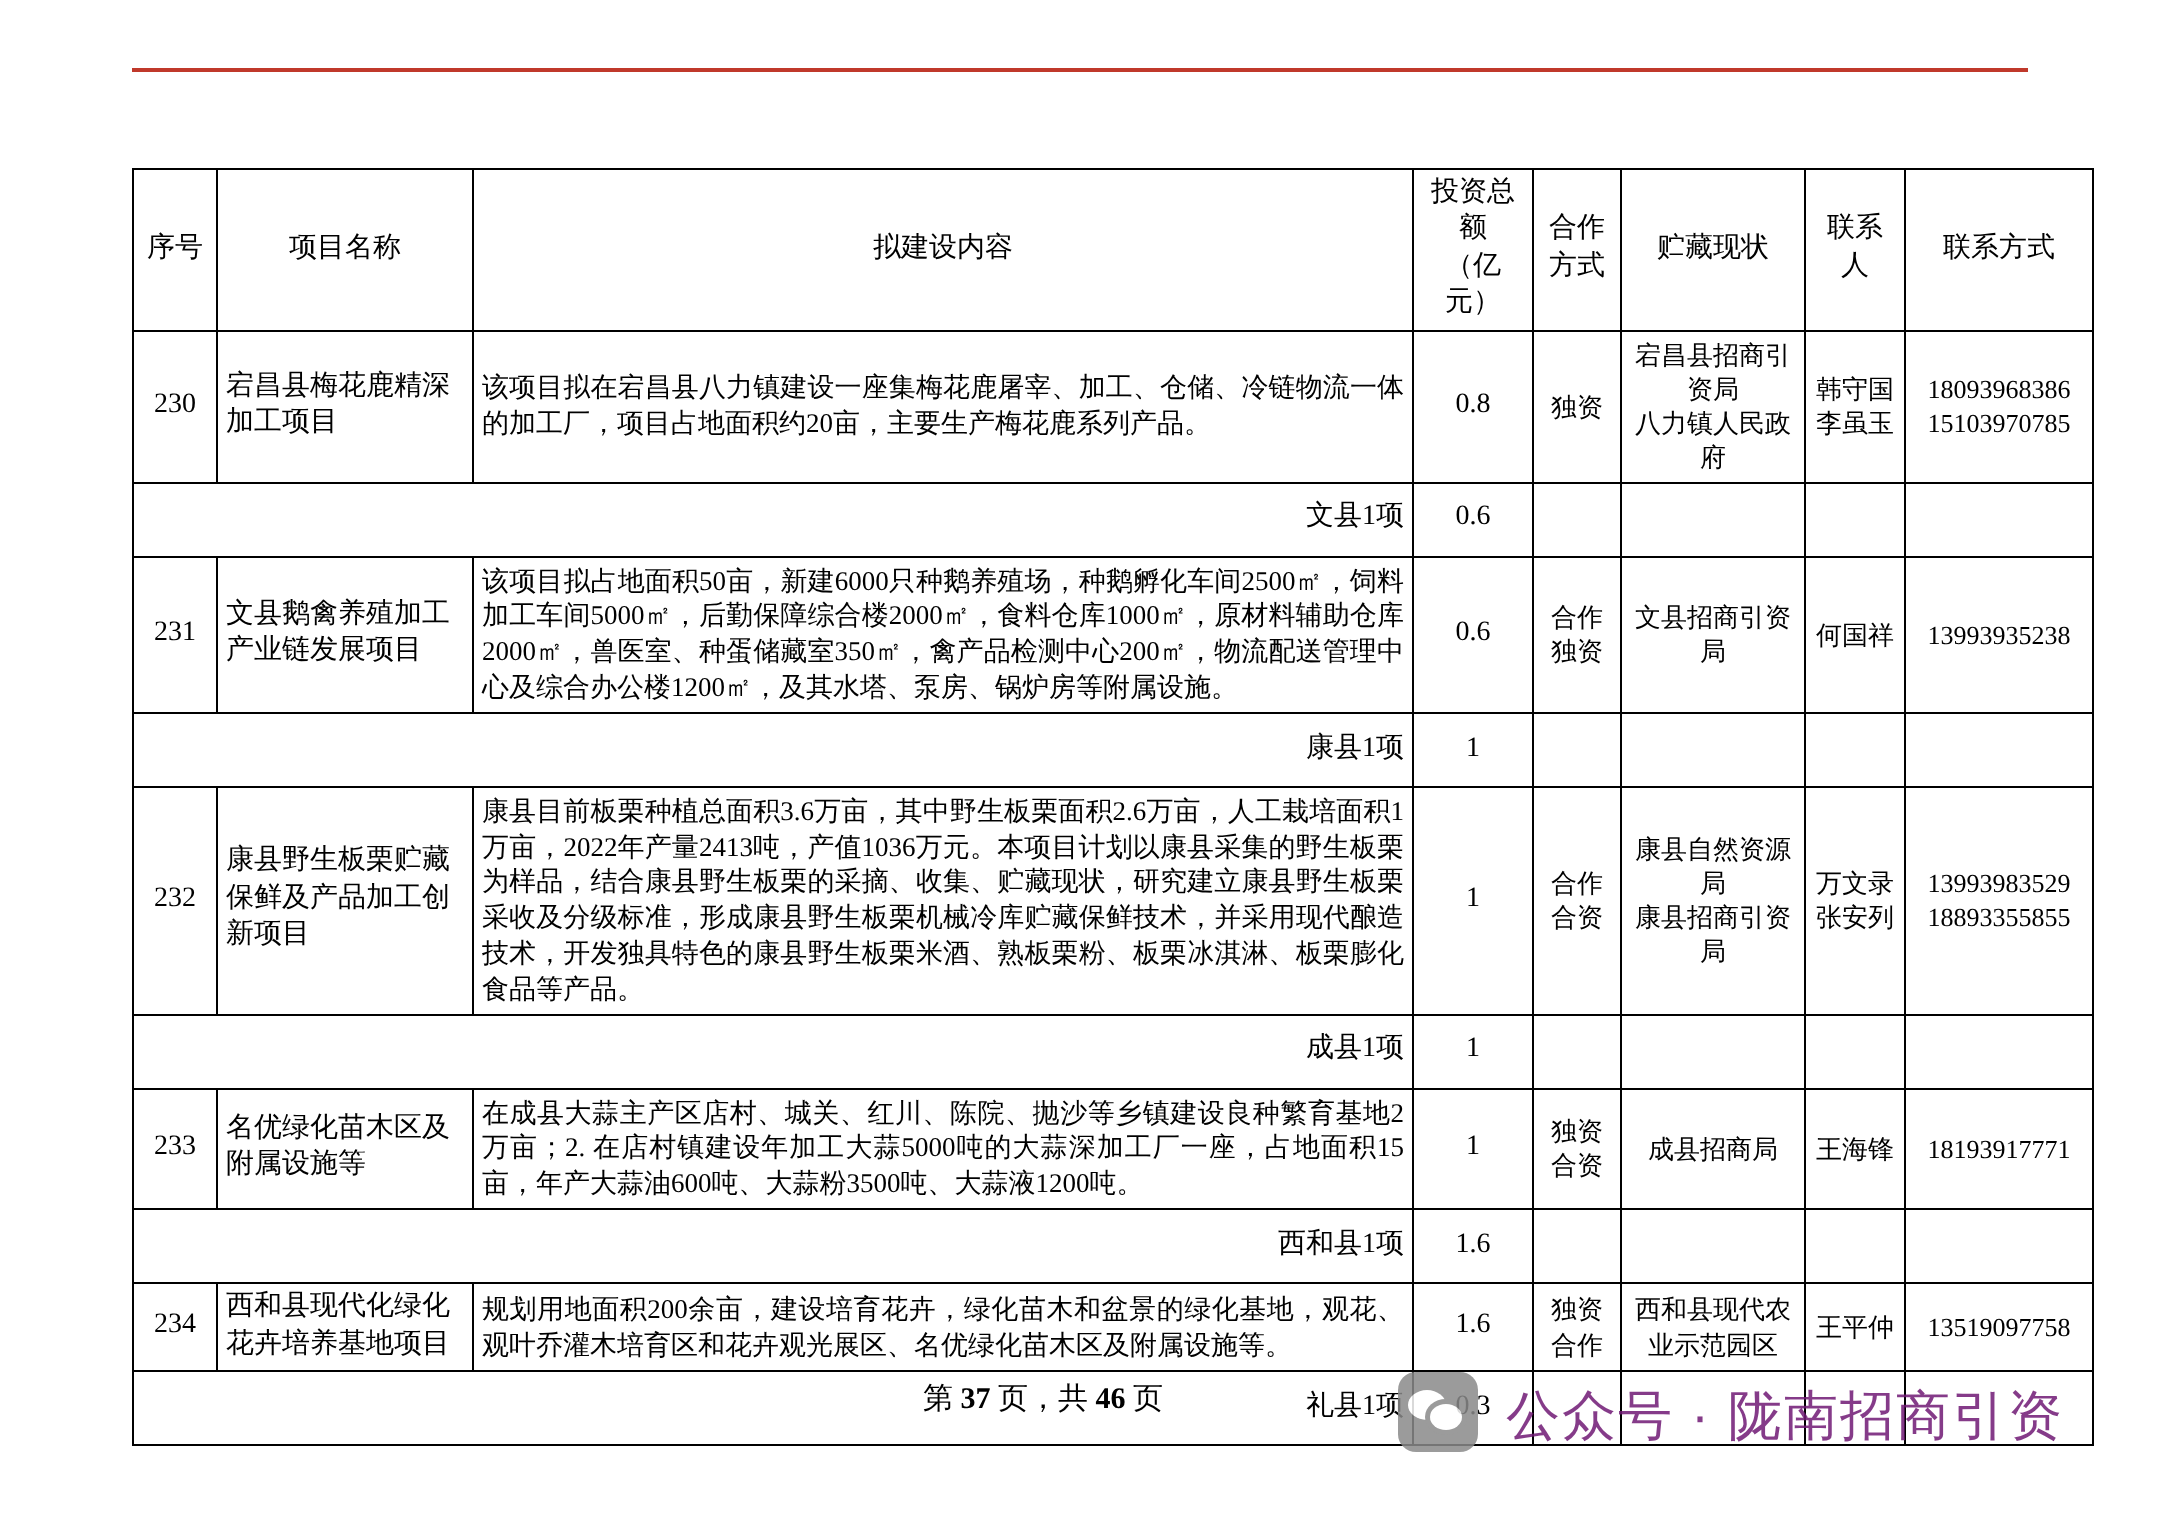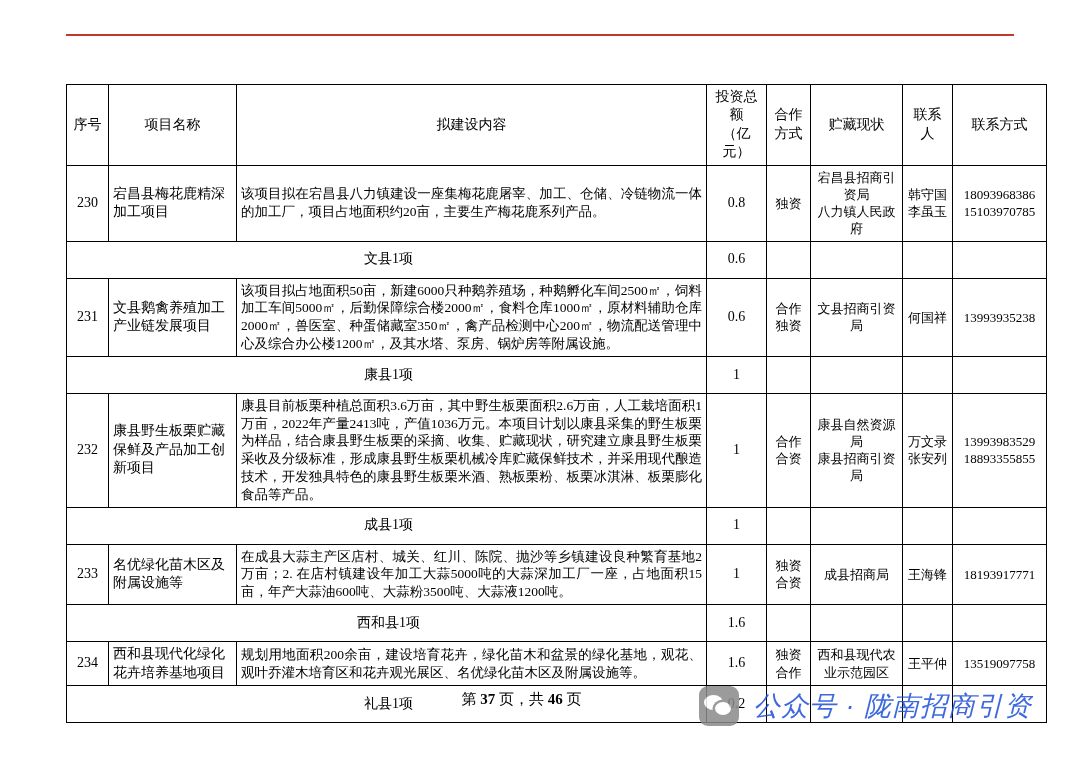--- a/index.html
+++ b/index.html
@@ -67,42 +67,41 @@
   .just { text-align: justify; text-justify: inter-ideograph; }
   .nm   { font-size: 14px; margin-left: 32px; }
   .content-cell { font-size: 13.5px; }
   .num-cell { font-size: 14px; }
   .mode-cell { font-size: 13px; line-height: 1.35; margin-left: 24px; }
   .unit-cell { font-size: 13px; line-height: 1.35; }
   .person-cell { font-size: 13px; line-height: 1.35; }
   .phone-cell { font-size: 13px; line-height: 1.35; }
 
   .subrow td { height: 30px; font-size: 14px; }
-  .subrow .lbl { text-align: center; padding-left: 8px; }
+  .subrow .lbl { text-align: right; padding-left: 8px; }
 
   .footer {
     position: absolute;
     left: 0;
     top: 690px;
     width: 1043px;
     text-align: center;
     font-size: 15px;
   }
   .footer .pagenum { font-weight: bold; }
 
   .wm {
     position: absolute;
     right: 48px;
     top: 686px;
     display: flex;
-    align-items: center;
+    align-items: flex-end;
     gap: 14px;
-    color: #1d4ed8;
+    color: #701a75;
     opacity: 0.85;
-    font-style: italic;
   }
   .wm .wm-icon {
     width: 40px;
     height: 40px;
     border-radius: 9px;
     background: #8a8a8a;
     position: relative;
     flex: none;
   }
   .wm .wm-icon::before,
@@ -243,21 +242,21 @@
             <td class="nm">西和县现代化绿化花卉培养基地项目</td>
             <td class="just content-cell">规划用地面积200余亩，建设培育花卉，绿化苗木和盆景的绿化基地，观花、观叶乔灌木培育区和花卉观光展区、名优绿化苗木区及附属设施等。</td>
             <td class="ctr num-cell">1.6</td>
             <td class="ctr mode-cell">独资<br>合作</td>
             <td class="ctr unit-cell">西和县现代农业示范园区</td>
             <td class="ctr person-cell">王平仲</td>
             <td class="ctr phone-cell">13519097758</td>
           </tr>
           <tr class="subrow">
             <td colspan="3" class="lbl">礼县1项</td>
-            <td class="ctr num-cell">0.2</td>
+            <td class="ctr num-cell">0.3</td>
             <td>&nbsp;</td>
             <td>&nbsp;</td>
             <td>&nbsp;</td>
             <td>&nbsp;</td>
           </tr>
         </tbody>
     </table>
   </div>
 
   <div class="footer">

